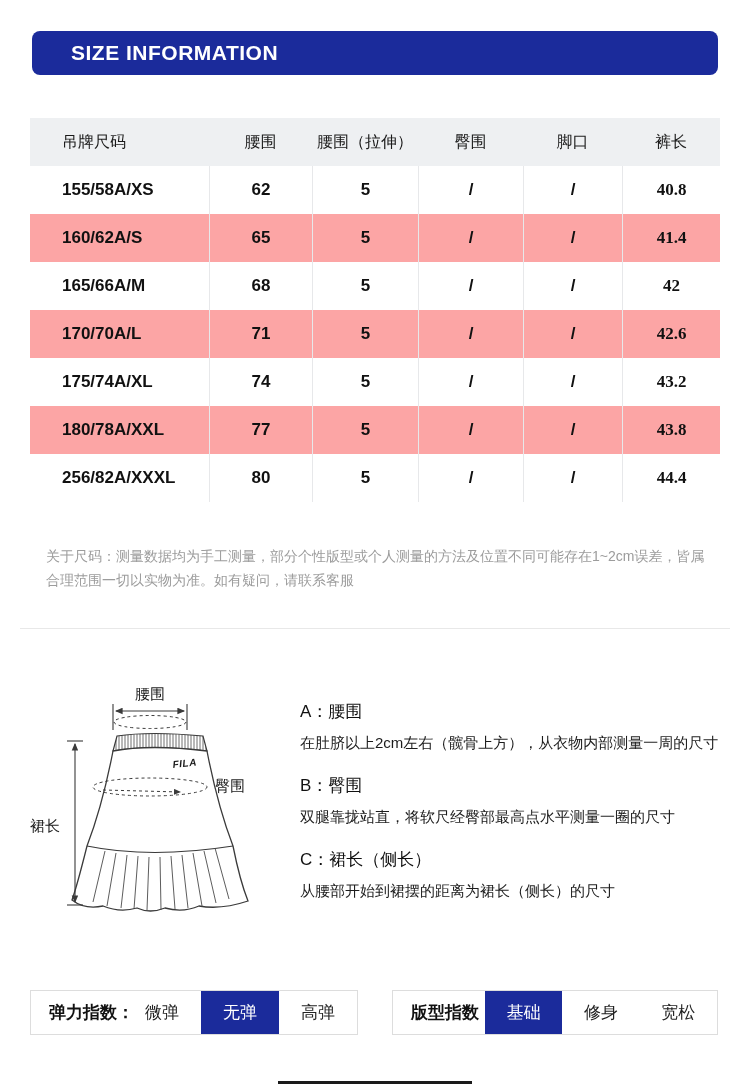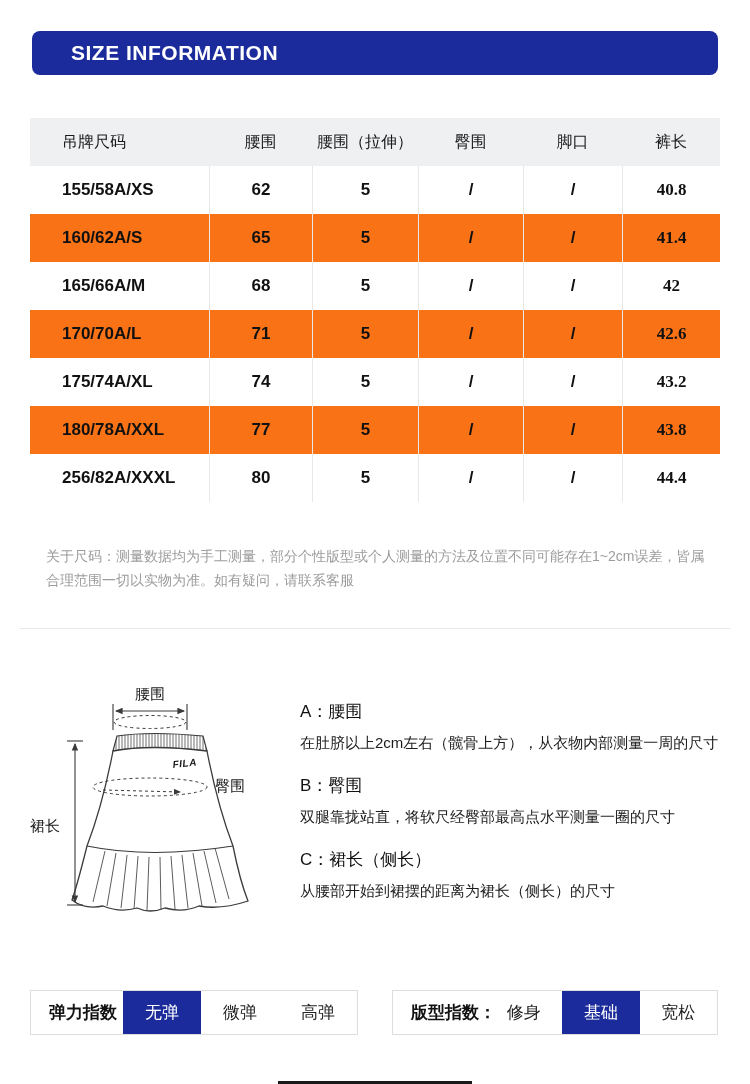--- a/index.html
+++ b/index.html
@@ -15,21 +15,21 @@
     background:#1b2b9b; border-radius:8px;
     display:flex; align-items:center; padding-left:39px;
   }
   .header-bar .title{
     color:#ffffff; font-size:21px; font-weight:bold; letter-spacing:.5px;
   }
   
   .size-table{ position:absolute; left:30px; top:118px; width:690px; }
   .trow{ display:flex; width:690px; height:48px; }
   .thead{ background:#eef0f2; }
-  .trow.alt{ background:#f97316;text-align:center; }
+  .trow.alt{ background:#fca5a5;text-align:center; }
   .td,.th{
     display:flex; align-items:center; justify-content:center;
     font-size:16px; height:48px;
   }
   .th{ font-weight:400; color:#1a1a1a;text-align:right; }
   .td{ font-weight:700; font-size:17px; color:#111; }
   .c0{ width:179px; justify-content:flex-start; padding-left:32px; }
   .c1{ width:103px; } .c2{ width:106px; } .c3{ width:105px; }
   .c4{ width:99px; }  .c5{ width:98px;font-family:Liberation Serif, serif; }
   .trow.data .td + .td{ border-left:1px solid #e7e8ea; }
@@ -219,25 +219,25 @@
     <div class="guide-desc">双腿靠拢站直，将软尺经臀部最高点水平测量一圈的尺寸</div>
   </div>
   <div class="guide-item">
     <div class="guide-title">C：裙长（侧长）</div>
     <div class="guide-desc">从腰部开始到裙摆的距离为裙长（侧长）的尺寸</div>
   </div>
 </div>
 
 <div class="index-box elastic">
   <span class="index-label">弹力指数：</span>
+  <span class="index-option">微弹</span>
   <span class="index-option selected">无弹</span>
-  <span class="index-option">微弹</span>
   <span class="index-option">高弹</span>
 </div>
 
 <div class="index-box fit">
   <span class="index-label">版型指数：</span>
+  <span class="index-option selected">基础</span>
   <span class="index-option">修身</span>
-  <span class="index-option selected">基础</span>
   <span class="index-option">宽松</span>
 </div>
 
 <div class="next-edge"></div>
 
 </body></html>

